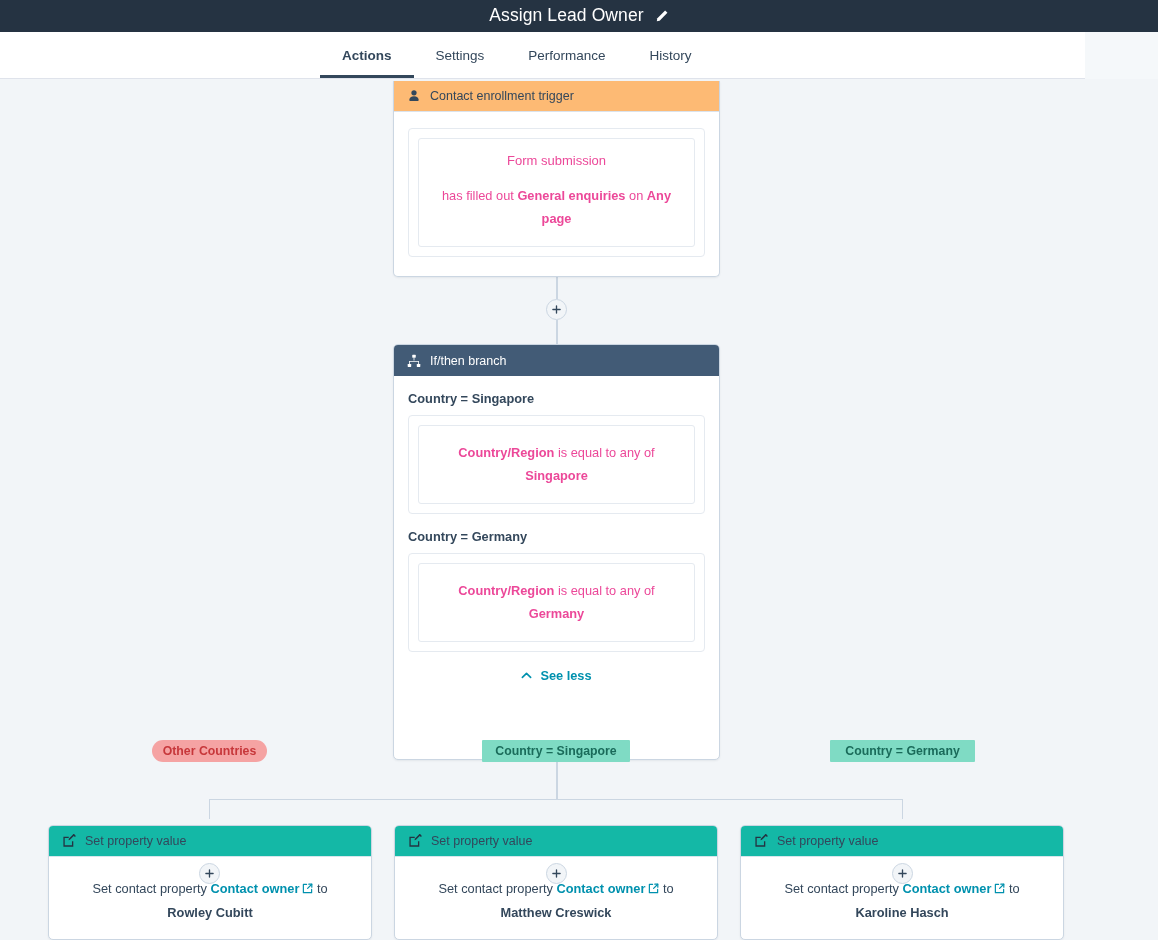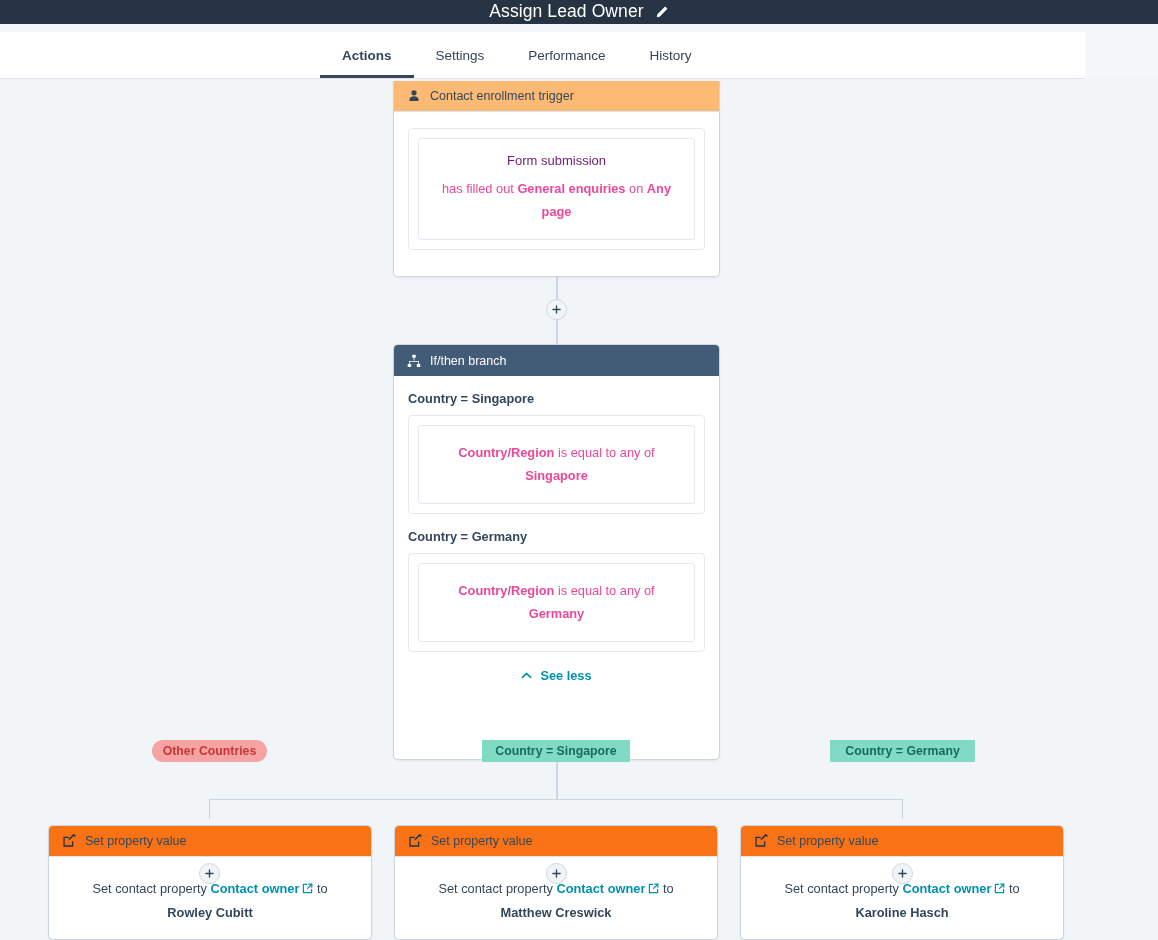--- a/index.html
+++ b/index.html
@@ -12,21 +12,21 @@
     background: #f5f8fa;
     font-family: "Liberation Sans", sans-serif;
     -webkit-font-smoothing: antialiased;
   }
 
   
   .topbar {
     position: absolute;
     left: 0; top: 0;
     width: 1158px;
-    height: 24px;
+    height: 32px;
     background: #253342;
     display: flex;
     align-items: center;
     justify-content: center;
     text-align: center;
   }
   .topbar-title-wrap {
     display: flex;
     align-items: center;
     gap: 11px;
@@ -130,23 +130,23 @@
     border-radius: 4px;
     padding: 9px;
   }
   .inner-box-inner {
     border: 1px solid #e5eaf0;
     border-radius: 3px;
     padding: 14px 16px 16px 16px;
     text-align: center;
   }
   .muted-title {
-    color: #701a75;
+    color: #ec4899;
     font-size: 13px;
-    margin-bottom: 10px;
+    margin-bottom: 17px;
   }
   .crit-text {
     color: #ec4899;
     font-size: 12.8px;
     line-height: 1.77;
   }
   .crit-text b { font-weight: 700; }
 
   
   .card.branch { left: 393px; top: 265px; width: 327px; height: 416px; }
@@ -182,21 +182,21 @@
   }
   .see-less .chev { display: block; width: 11px; height: 11px; }
   .see-less .chev svg { display: block; width: 11px; height: 11px; }
 
   
   .card.setprop { top: 746px; width: 324px; height: 115px; }
   .card.setprop.c1 { left: 48px; }
   .card.setprop.c2 { left: 394px; }
   .card.setprop.c3 { left: 740px; }
   .card.setprop .card-head {
-    background: #f97316;
+    background: #14b8a6;
     color: #33475b;
     border-bottom: 1px solid #d6e6ec;
   }
   .card.setprop .hicon { color: #253342; }
   .card.setprop .card-body {
     padding: 20px 18px 0 18px;
     text-align: center;
   }
   .sp-text {
     font-size: 12.8px;

